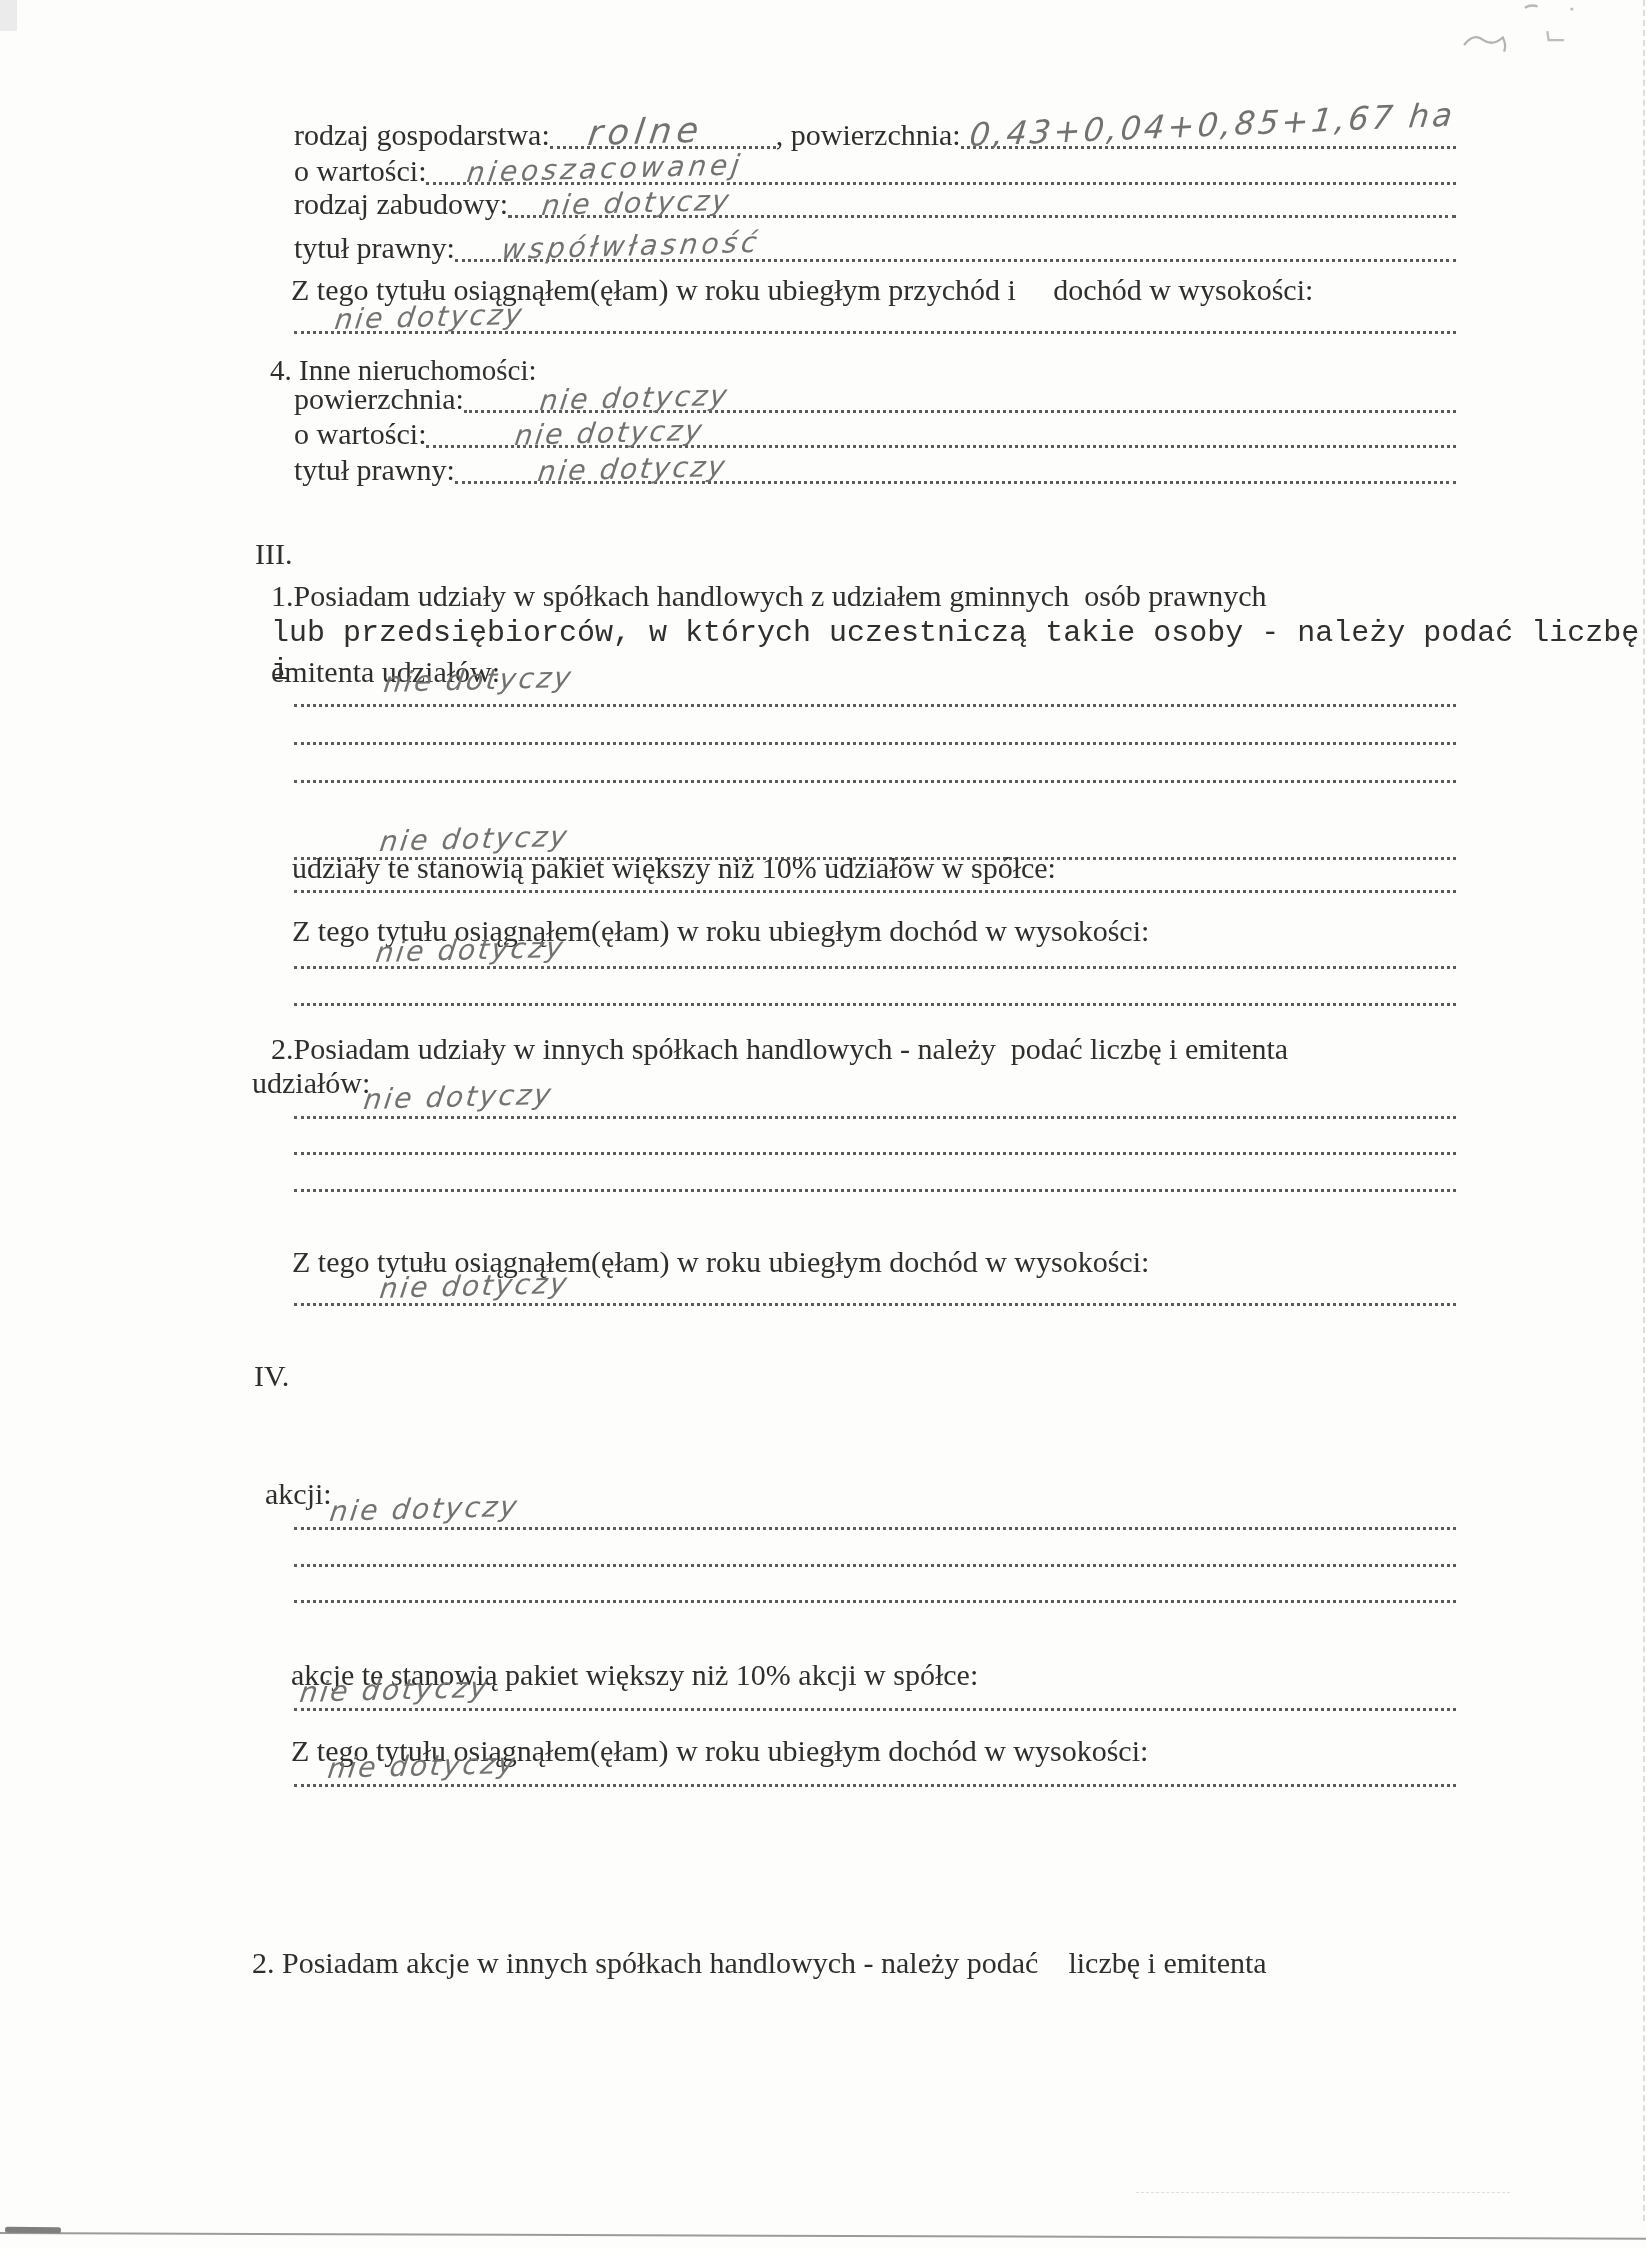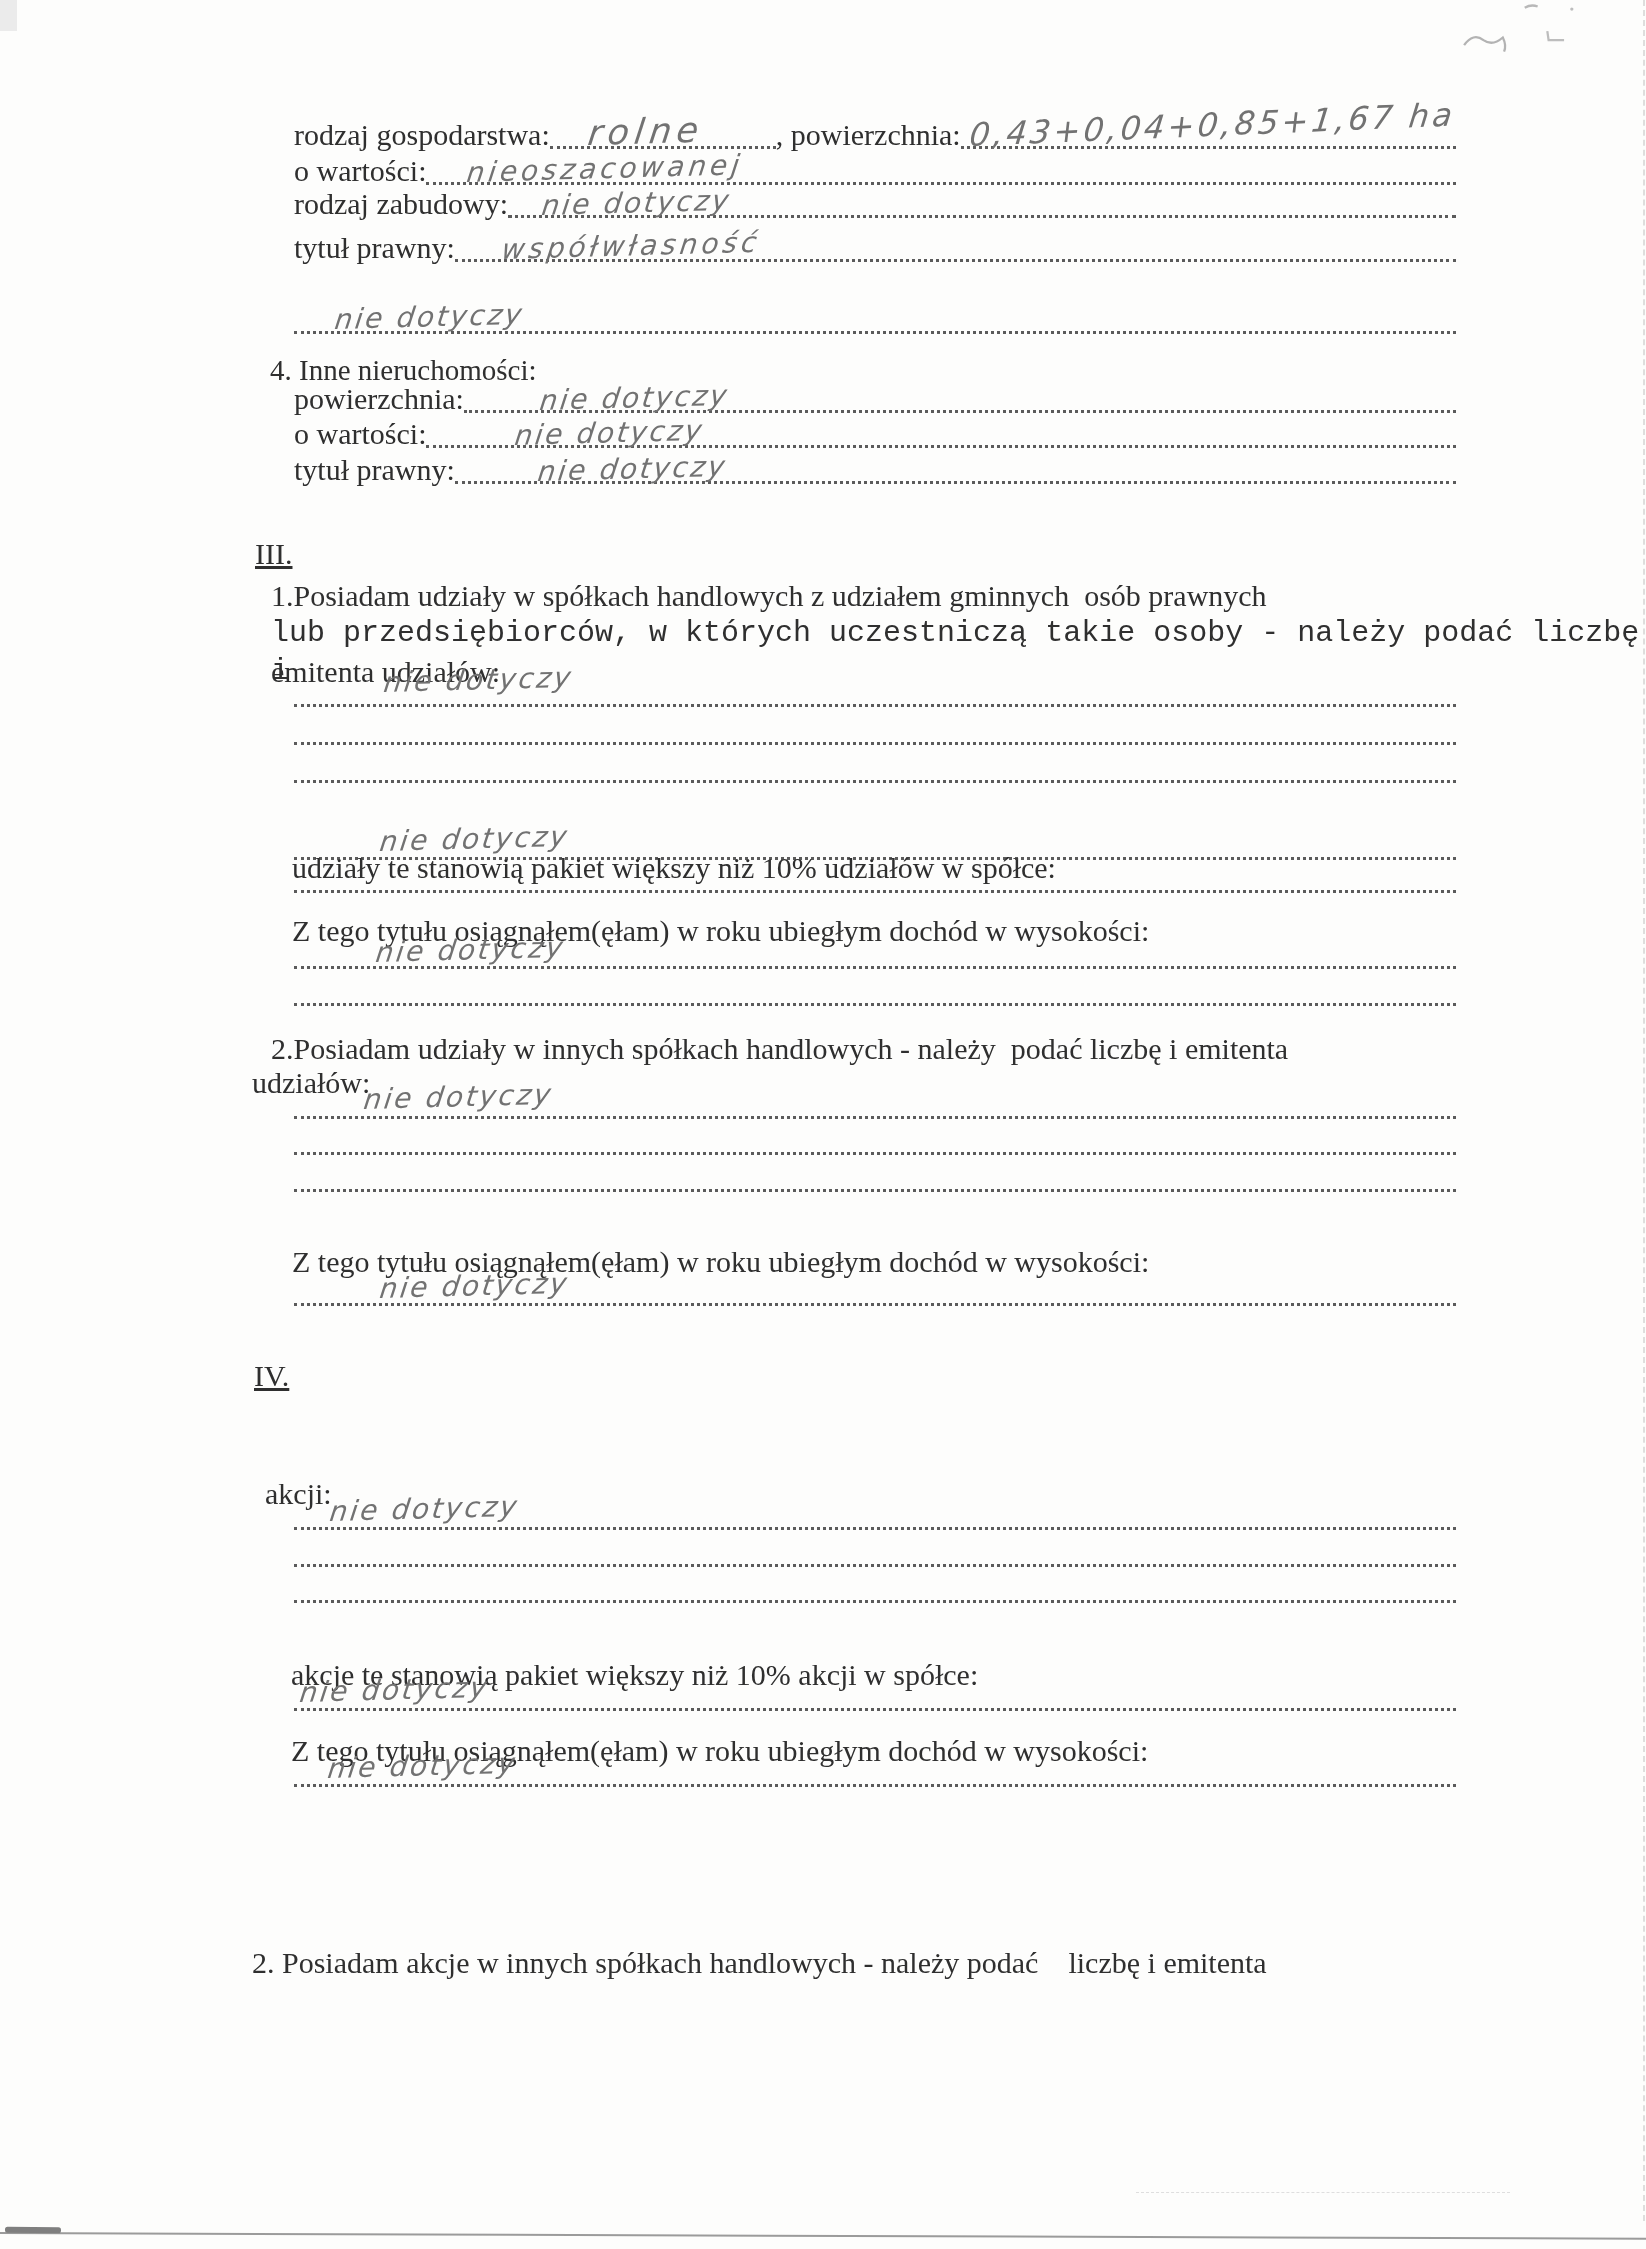--- a/index.html
+++ b/index.html
@@ -12,21 +12,21 @@
     color: #2f2f2f;
     overflow: hidden;
   }
   .printed {
     position: absolute;
     font-size: 30px;
     line-height: 1.25;
     white-space: pre-wrap;
     color: #2f2f2f;
   }
-  .heading { font-size: 30px; text-decoration: underline; }
+  .heading { font-size: 30px; }
   .row {
     position: absolute;
     left: 294px;
     width: 1162px;
     display: flex;
     align-items: flex-end;
   }
   .row .lbl {
     font-size: 30px;
     line-height: 1.2;
@@ -115,20 +115,21 @@
     </span>
   </div>
 
   <div class="row" style="top:230px">
     <span class="lbl">tytuł prawny:</span>
     <span class="dots">
       <span class="hw hw-wide" style="left:45px">współwłasność</span>
     </span>
   </div>
 
+  <div class="printed" style="top:271px; left:291px;">Z tego tytułu osiągnąłem(ęłam) w roku ubiegłym przychód i     dochód w wysokości:</div>
   <div class="hw-abs" style="top:306px; left:333px;">nie dotyczy</div>
   <div class="dotline" style="top:331px; left:294px; width:1162px;"></div>
 
   <div class="printed" style="top:352px; left:270px; font-size:29px;">4. Inne nieruchomości:</div>
 
   <div class="row" style="top:381px">
     <span class="lbl">powierzchnia:</span>
     <span class="dots">
       <span class="hw" style="left:74px">nie dotyczy</span>
     </span>

